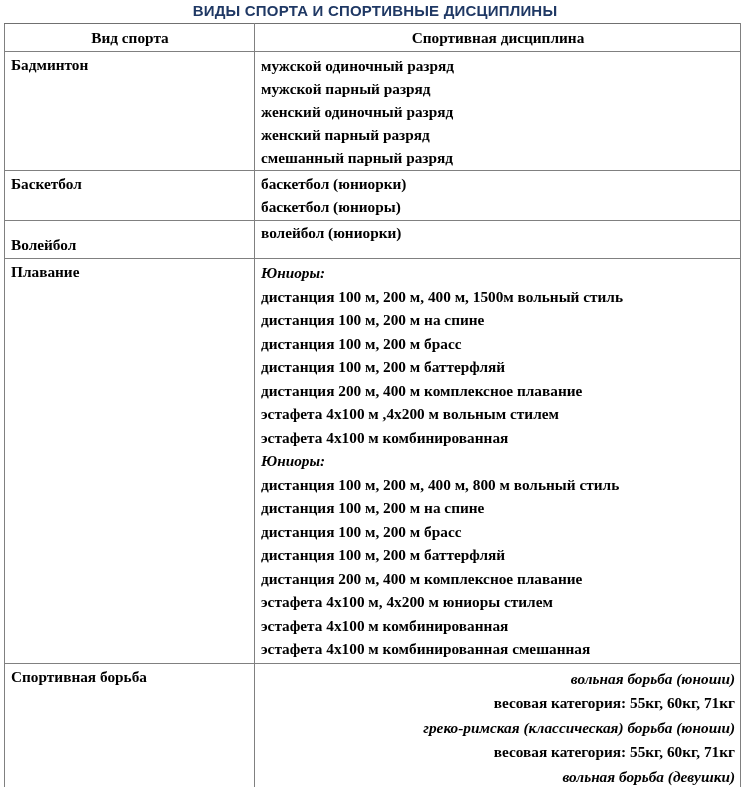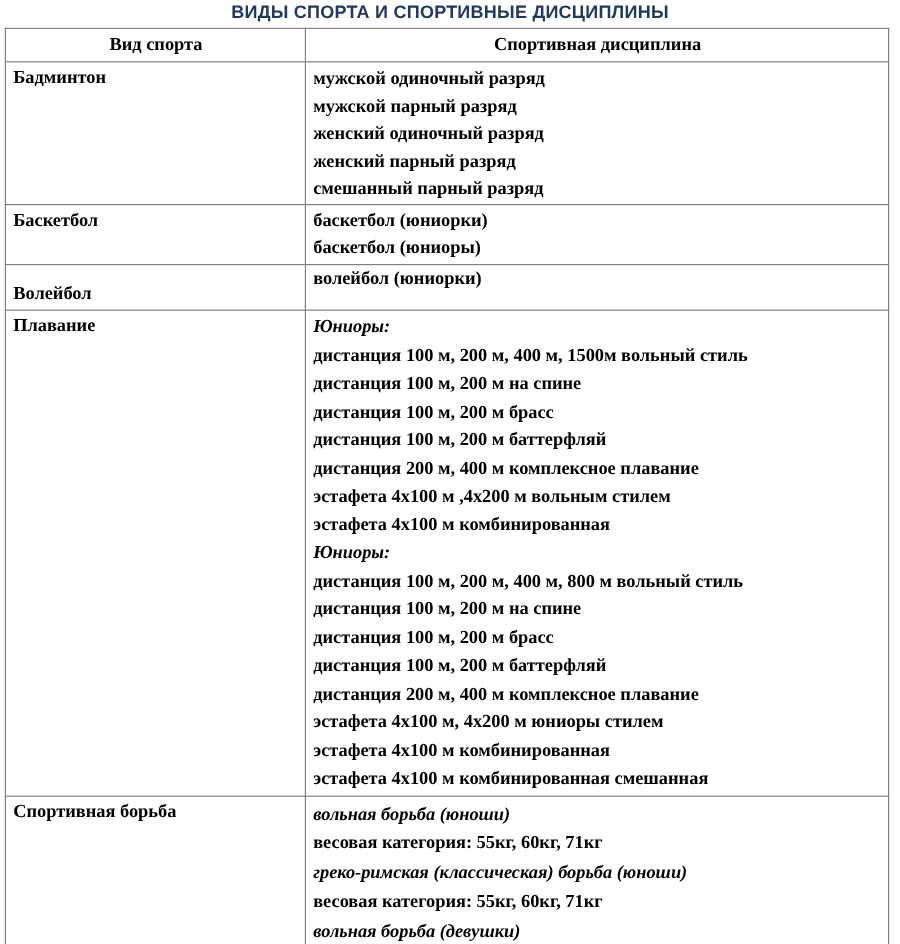--- a/index.html
+++ b/index.html
@@ -97,21 +97,21 @@
   
   tr.r-badminton td.disc { padding-top: 2px; padding-bottom: 1px; }
   tr.r-basket   td.disc { padding-top: 1px; }
   tr.r-one-line td.disc .line { height: 22px; line-height: 22px; }
   tr.r-one-line td.sport-name { padding-top: 12px; }
 
   tr.r-swim td.disc { padding-top: 2px; }
   tr.r-swim td.disc .line { height: 23.5px; line-height: 23.5px; }
 
   tr.r-wrest td.disc { padding-top: 3px; }
-  tr.r-wrest td.disc .line { height: 24.5px; line-height: 24.5px; }
+  tr.r-wrest td.disc .line { height: 24.5px; line-height: 24.5px; text-align: right; }
 
   
   .tbl-wrap { height: 766px; overflow: hidden; }
 </style>
 </head>
 <body>
 
 <div class="page">
 
   <h1 class="doc-title">ВИДЫ СПОРТА И СПОРТИВНЫЕ ДИСЦИПЛИНЫ</h1>

